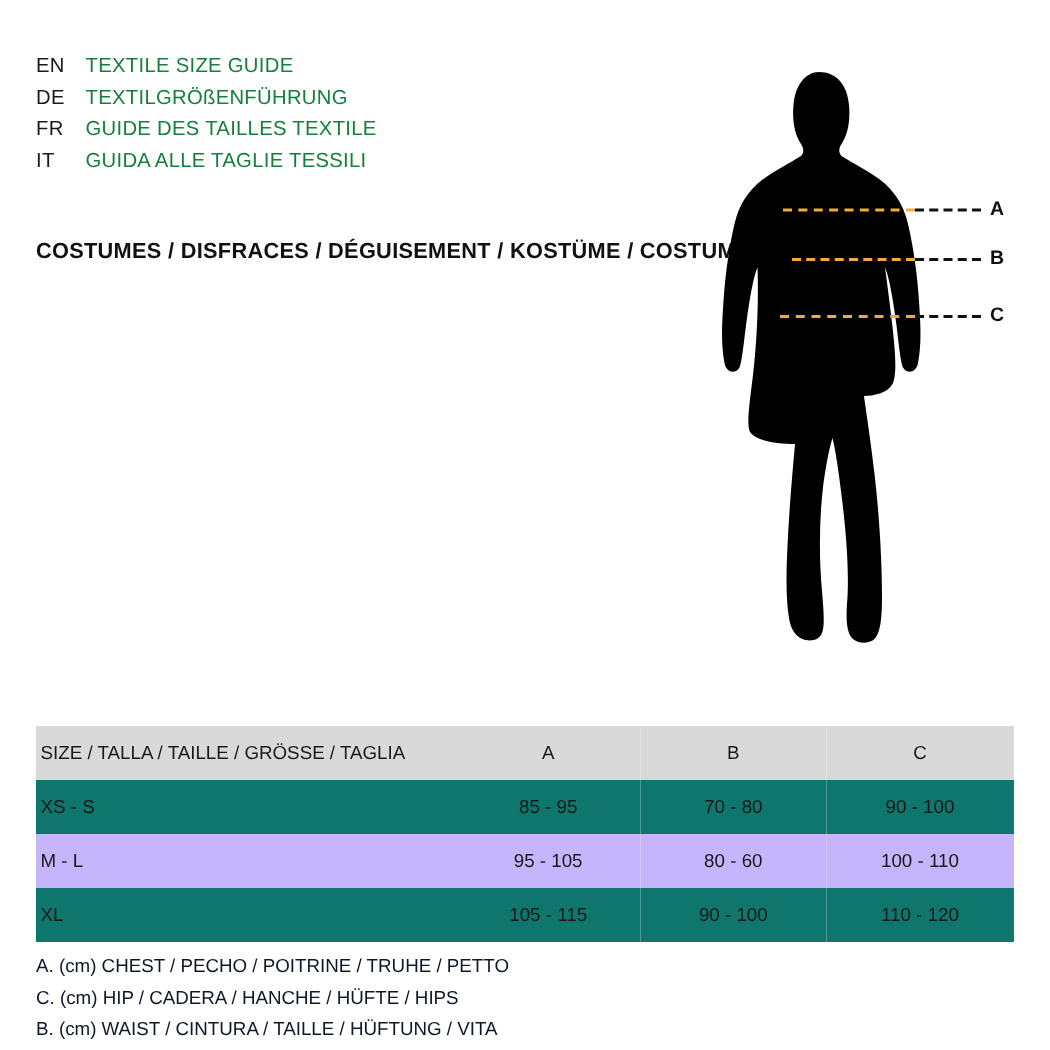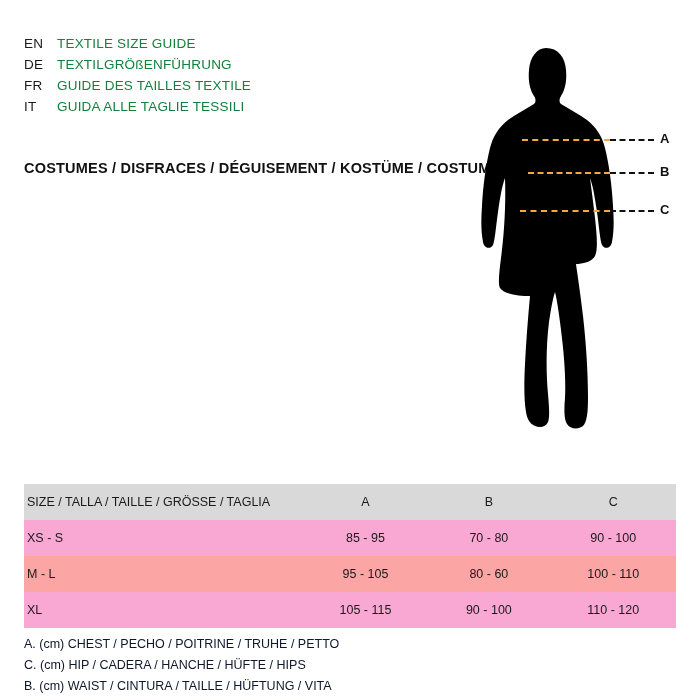--- a/index.html
+++ b/index.html
@@ -113,22 +113,22 @@
   table.size-table td.first {
     text-align: left;
     padding-left: 3px;
     width: 278px;
   }
   table.size-table col.c-a { width: 124px; }
   table.size-table col.c-b { width: 124px; }
   table.size-table col.c-c { width: 126px; }
 
   tr.row-head { background: #d9d9d9; }
-  tr.row-alt  { background: #fca5a5; }
-  tr.row-plain { background: #f9a8d4; }
+  tr.row-alt  { background: #c4b5fd; }
+  tr.row-plain { background: #0f766e; }
 
   
   .notes {
     position: absolute;
     left: 24px;
     top: 634px;
     font-size: 12.5px;
     line-height: 21px;
     color: #0f172a;
   }

